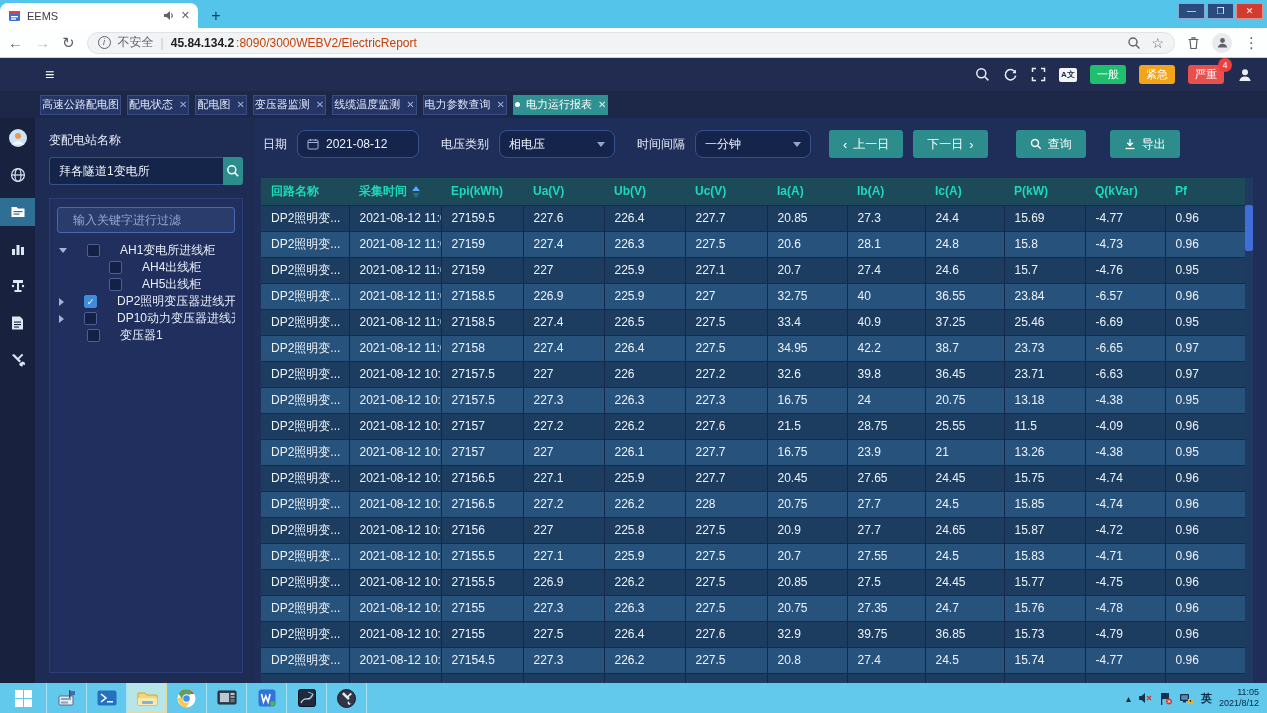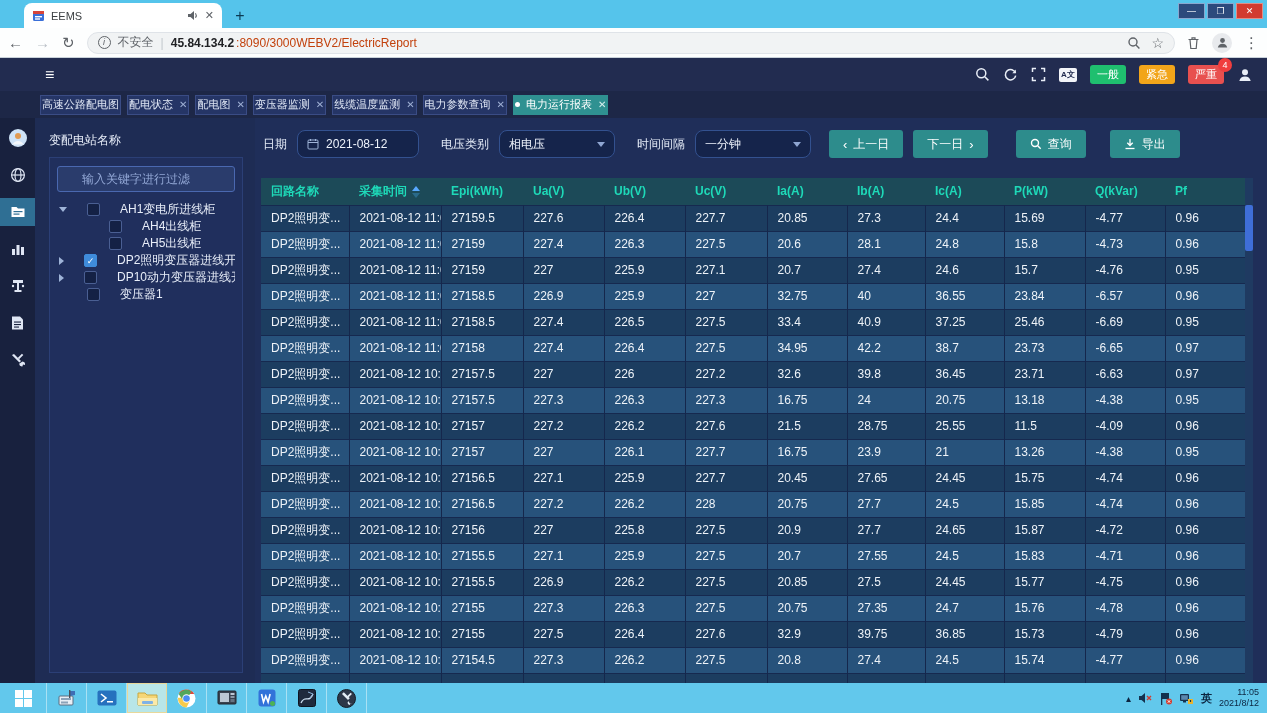--- a/index.html
+++ b/index.html
@@ -2,21 +2,21 @@
 <html><head>
 <meta charset="utf-8">
 <style>
 *{box-sizing:border-box;margin:0;padding:0}
 html,body{width:1267px;height:713px;overflow:hidden}
 body{font-family:"Liberation Sans","DejaVu Sans",sans-serif;background:#1e2c54;font-size:12px}
 .screen{width:1267px;height:713px;display:flex;flex-direction:column}
 
 
 .tabstrip{height:28px;background:#55c4eb;position:relative;display:flex;align-items:flex-end;flex:none}
-.btab{margin-left:24px;width:198px;height:25px;background:#fff;border-radius:8px 8px 0 0;display:flex;align-items:center;padding:0 8px;gap:6px;color:#3c4043;font-size:11px}
+.btab{margin-left:0;width:198px;height:25px;background:#fff;border-radius:8px 8px 0 0;display:flex;align-items:center;padding:0 8px;gap:6px;color:#3c4043;font-size:11px}
 .btab .title{flex:1;white-space:nowrap;overflow:hidden}
 .tab-x{color:#5f6368;font-size:11px;cursor:pointer}
 .newtab-btn{width:24px;height:24px;margin-left:6px;display:flex;align-items:center;justify-content:center;color:#0b3a52;font-size:16px;border-radius:50%}
 .winctl{position:absolute;top:3px;right:4px;display:flex;gap:2px}
 .winbtn{width:27px;height:16px;background:#2c4a7c;border:1px solid #89a7cf;color:#fff;font-size:9px;line-height:14px;text-align:center;cursor:pointer}
 .winbtn.close{background:#d23b30;border-color:#e08d86}
 .navbar{height:30px;background:#fdfefe;border-bottom:1px solid #c9d2da;display:flex;align-items:center;padding:0 8px;gap:12px;flex:none}
 .nav-ic{color:#5f6368;font-size:15px;line-height:1;cursor:pointer}
 .nav-ic.dim{color:#b9bfc6}
 .omnibox{flex:1;height:22px;background:#f1f3f4;border:1px solid #dfe3e8;border-radius:12px;display:flex;align-items:center;padding:0 10px;gap:7px;color:#202124}
@@ -49,21 +49,21 @@
 .rail{width:35px;background:#18213e;display:flex;flex-direction:column;align-items:center;padding-top:6px;gap:9px;flex:none}
 .rail-item{width:35px;height:28px;display:flex;align-items:center;justify-content:center;cursor:pointer}
 .rail-item.active{background:#2f6f94}
 
 .side-panel{width:220px;background:#1e2c54;padding:14px 12px 10px 14px;flex:none;display:flex;flex-direction:column}
 .sp-label{color:#e8eef9;margin-bottom:8px}
 .sp-search{display:flex;height:28px;margin-bottom:13px}
 .sp-search input{flex:1;height:28px;background:#152449;border:1px solid #33518f;border-right:none;border-radius:3px 0 0 3px;color:#eef3fb;font-size:12px;padding:0 9px;outline:none;font-family:inherit}
 .sp-search .go{width:38px;background:#2d8c8c;border-radius:0 3px 3px 0;display:flex;align-items:center;justify-content:center;cursor:pointer}
 .tree-panel{background:#202f5d;border:1px solid #2b3f76;padding:8px 7px;flex:1}
-.sp-filter{width:100%;height:26px;background:#2a3c6c;border:1px solid #4a68b0;border-radius:3px;color:#eef3fb;font-size:12px;padding:0 24px;outline:none;margin-bottom:9px;font-family:inherit}
+.sp-filter{width:100%;height:26px;background:#2a3c6c;border:1px solid #4a68b0;border-radius:3px;color:#eef3fb;font-size:12px;padding:0 15px;outline:none;margin-bottom:9px;font-family:inherit}
 .sp-filter::placeholder{color:#93a8d6}
 .tree-row{display:flex;align-items:center;gap:20px;height:17px;color:#e8eef9;font-size:12px;cursor:pointer;white-space:nowrap;overflow:hidden}
 .arrow{width:0;height:0;flex:none}
 .arrow.down{border-left:4px solid transparent;border-right:4px solid transparent;border-top:5px solid #9fb4d8}
 .arrow.right{border-top:4px solid transparent;border-bottom:4px solid transparent;border-left:5px solid #9fb4d8}
 .arrow.none{width:8px}
 .cbx{width:13px;height:13px;border:1px solid #4a5f93;border-radius:2px;background:#142145;flex:none;display:flex;align-items:center;justify-content:center;font-size:9px;color:#fff}
 .cbx.on{background:#3f8cdb;border-color:#3f8cdb}
 
 
@@ -286,20 +286,29 @@
           <svg width="16" height="16" viewBox="0 0 16 16" fill="#dfe6f4">
               <path d="M2 3l2-1 7 7-1.6 1.6-7-7z"></path>
               <path d="M12.5 9.5a3 3 0 0 1 2.5 3.5l-2-.6-.6 2a3 3 0 0 1-3.3-2.6z"></path>
               <rect x="9.5" y="1.5" width="2" height="6" transform="rotate(45 10.5 4.5)"></rect>
             </svg>
         </div>
       </div>
 
       <div class="side-panel">
         <div class="sp-label">变配电站名称</div>
+        <div class="sp-search">
+          <input value="拜各隧道1变电所" style="">
+          <div class="go">
+            <svg width="14" height="14" viewBox="0 0 14 14">
+                <circle cx="5.8" cy="5.8" r="4" stroke="#fff" stroke-width="1.5" fill="none"></circle>
+                <path d="M8.9 8.9l3.3 3.3" stroke="#fff" stroke-width="1.5"></path>
+              </svg>
+          </div>
+        </div>
         <div class="tree-panel">
           <input class="sp-filter" placeholder="输入关键字进行过滤" style="">
           <div>
               <div class="tree-row" style="padding-left: 2px;">
                 <span class="arrow down"></span>
                 <span class="cbx"></span>
                 <span>AH1变电所进线柜</span>
               </div>
               <div class="tree-row" style="padding-left: 24px;">
                 <span class="arrow none"></span>

